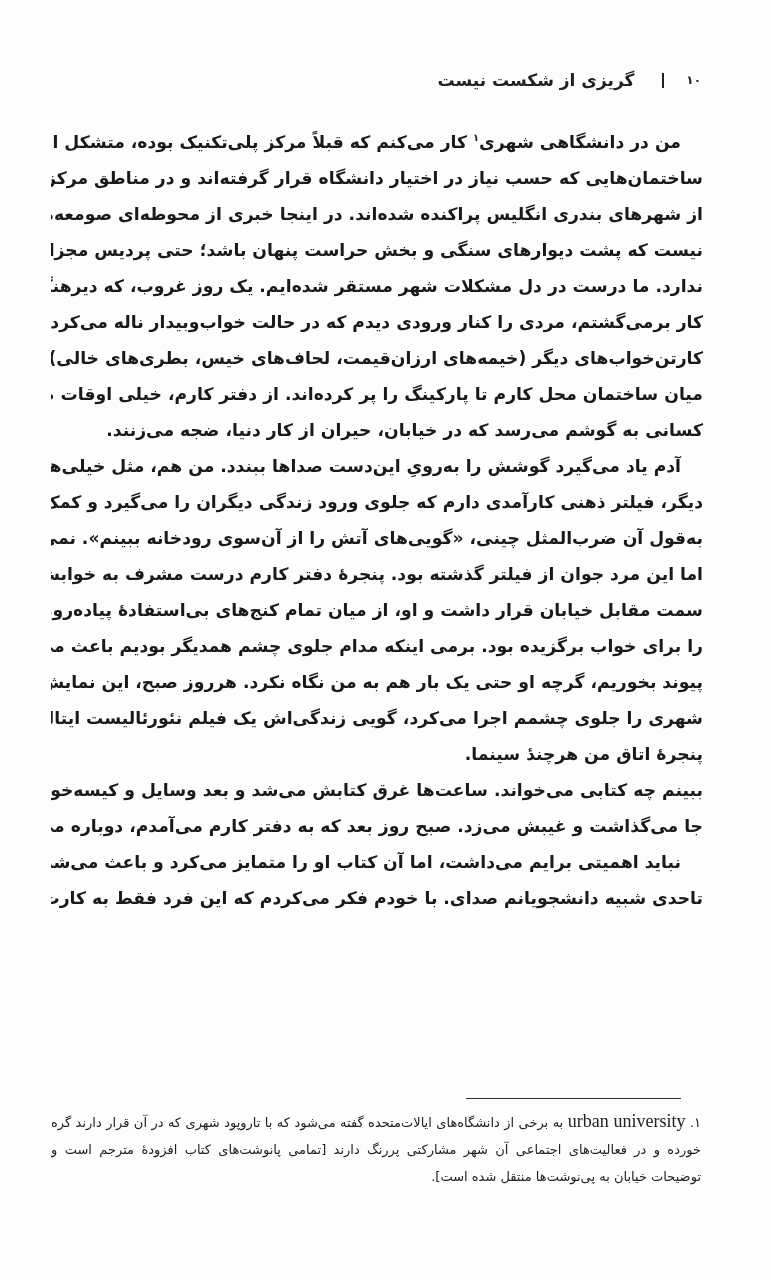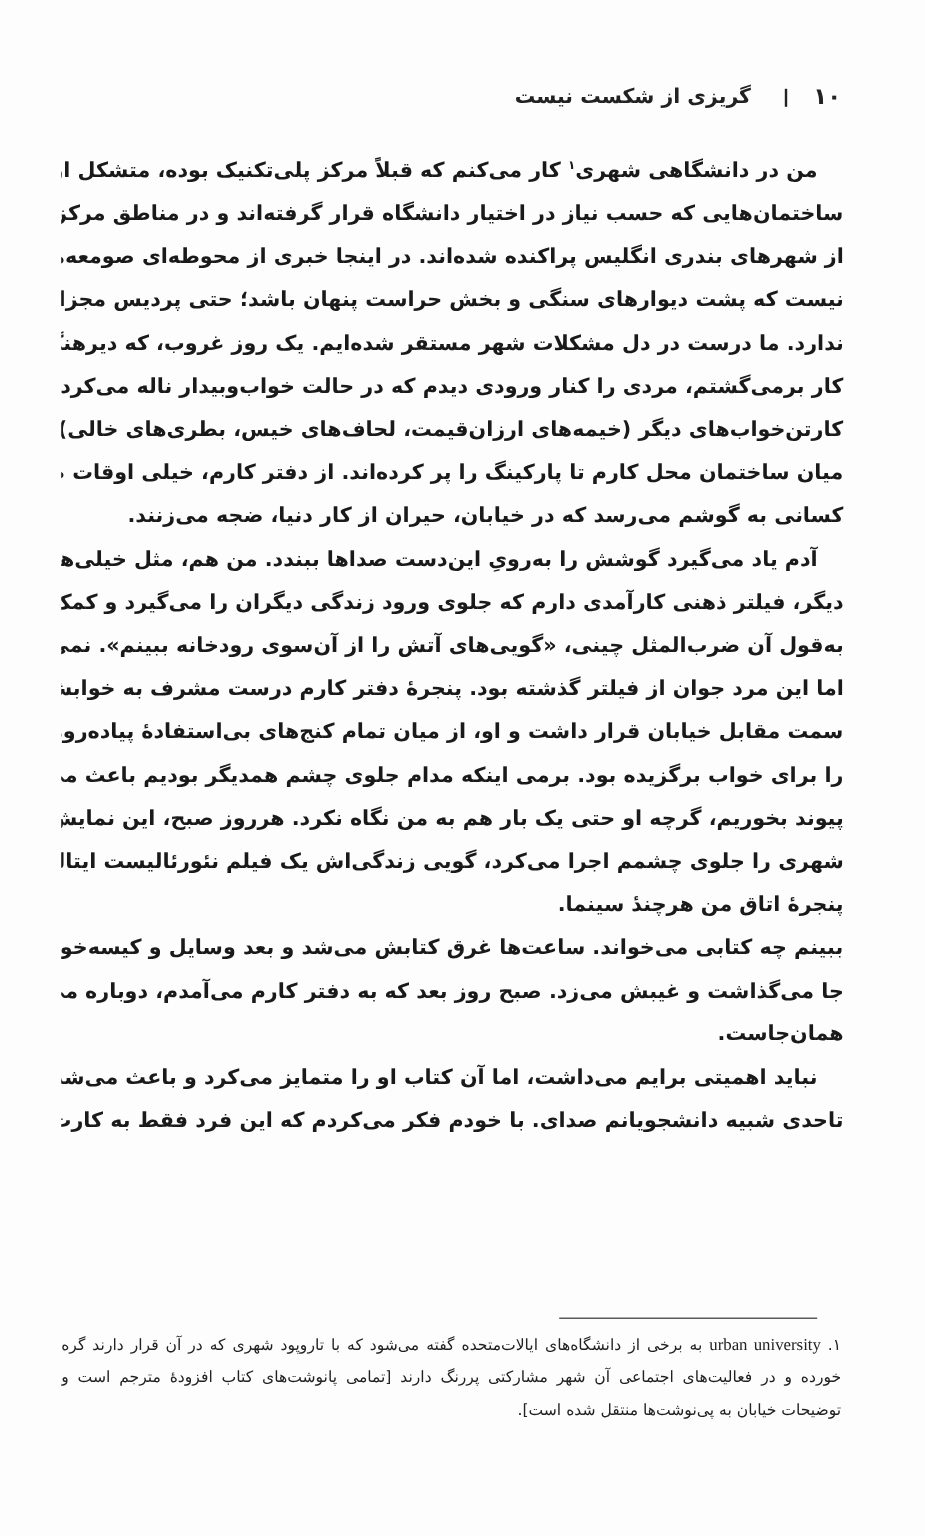--- a/index.html
+++ b/index.html
@@ -35,21 +35,21 @@
       color: #222;
     }
     .running-head .sep {
       display: inline-block;
       width: 2px;
       height: 15px;
       background: #222;
       margin-left: 6px;
     }
     .page-number {
-      font-size: 19px;
+      font-size: 12px;
       font-weight: bold;
     }
     .body-text {
       position: absolute;
       top: 124px;
       right: 68px;
       width: 652px;
       font-size: 17.2px;
       line-height: 36px;
       text-align: justify;
@@ -99,21 +99,21 @@
       white-space: nowrap;
       overflow: hidden;
       text-align: justify;
       text-align-last: justify;
     }
     .footnotes .line.last {
       text-align-last: right;
     }
     .latin {
       font-family: "Liberation Serif", serif;
-      font-size: 14px;
+      font-size: 18px;
       unicode-bidi: isolate;
     }
   </style>
 </head>
 <body>
 
 <div class="page">
 
   <div class="running-head">
     <span class="page-number">۱۰</span>
@@ -140,21 +140,20 @@
       <span class="line">اما این مرد جوان از فیلتر گذشته بود. پنجرهٔ دفتر کارم درست مشرف به خوابش بود که در</span>
       <span class="line">سمت مقابل خیابان قرار داشت و او، از میان تمام کنج‌های بی‌استفادهٔ پیاده‌روهای شهر، آن</span>
       <span class="line">را برای خواب برگزیده بود. برمی اینکه مدام جلوی چشم همدیگر بودیم باعث می‌شد به هم</span>
       <span class="line">پیوند بخوریم، گرچه او حتی یک بار هم به من نگاه نکرد. هرروز صبح، این نمایش کوچک</span>
       <span class="line">شهری را جلوی چشمم اجرا می‌کرد، گویی زندگی‌اش یک فیلم نئورئالیست ایتالیایی باشد و</span>
       <span class="line last">پنجرهٔ اتاق من هرچندٔ سینما.</span>
     </p>
     <p>
       <span class="line">ببینم چه کتابی می‌خواند. ساعت‌ها غرق کتابش می‌شد و بعد وسایل و کیسه‌خوابش را</span>
       <span class="line">جا می‌گذاشت و غیبش می‌زد. صبح روز بعد که به دفتر کارم می‌آمدم، دوباره می‌دیدم</span>
-      <span class="line last">همان‌جاست.</span>
     </p>
     <p>
       <span class="line indent">نباید اهمیتی برایم می‌داشت، اما آن کتاب او را متمایز می‌کرد و باعث می‌شد</span>
       <span class="line">تاحدی شبیه دانشجویانم صدای. با خودم فکر می‌کردم که این فرد فقط به کارت دانشجویی</span>
     </p>
   </div>
 
   <div class="footnote-rule"></div>
 
   <div class="footnotes">

